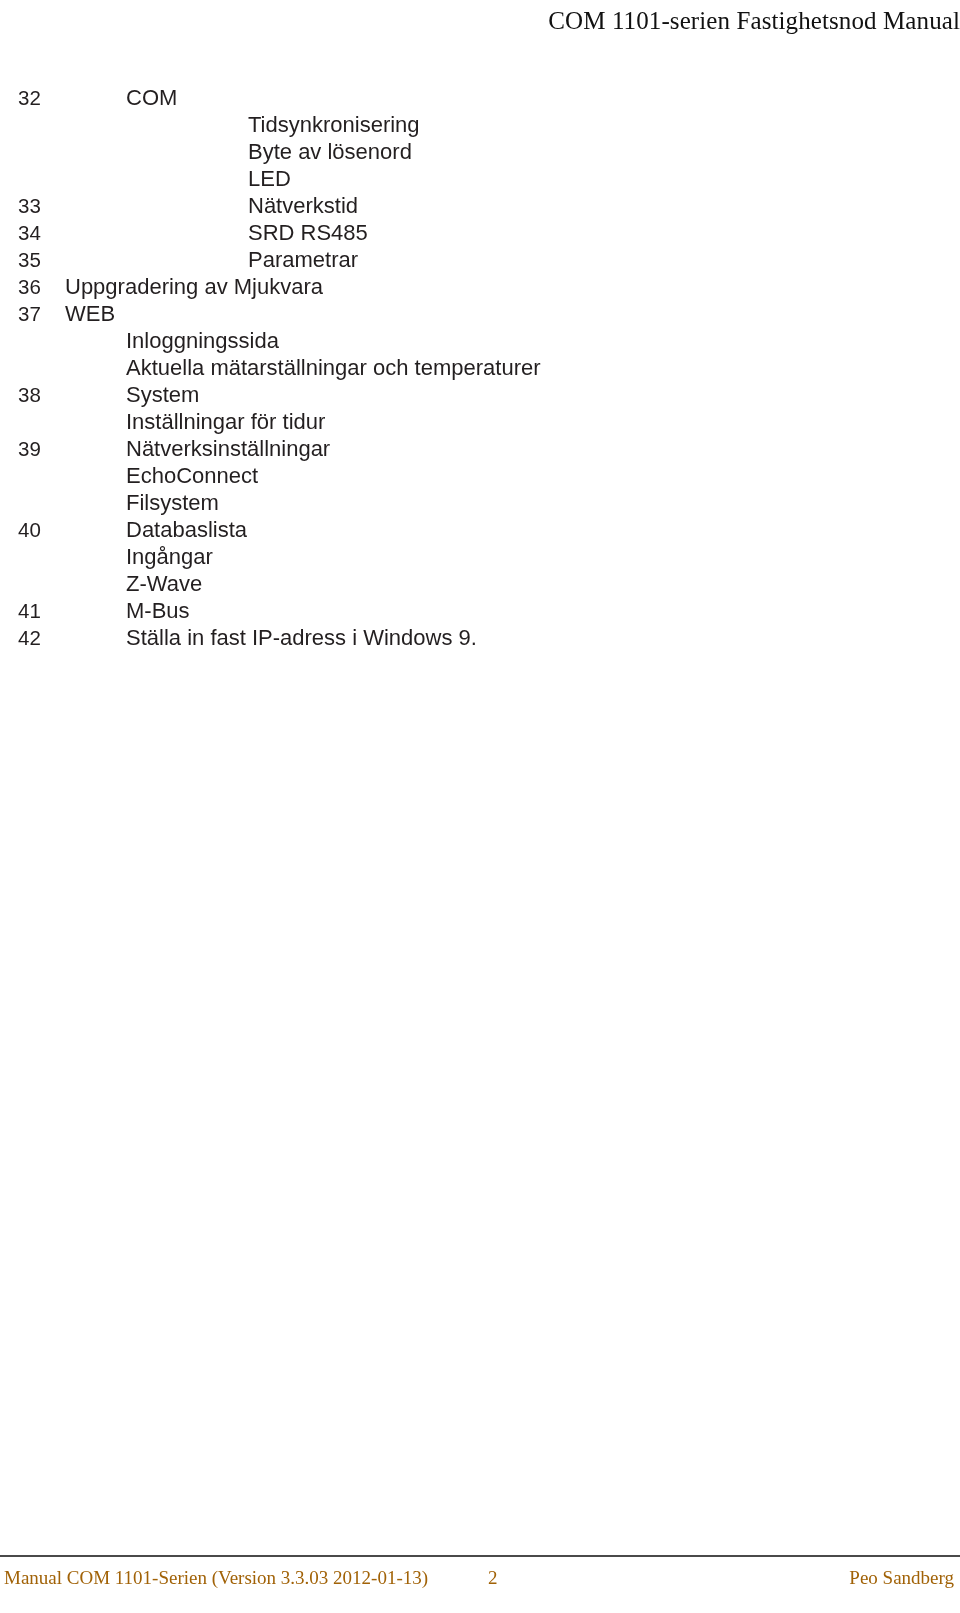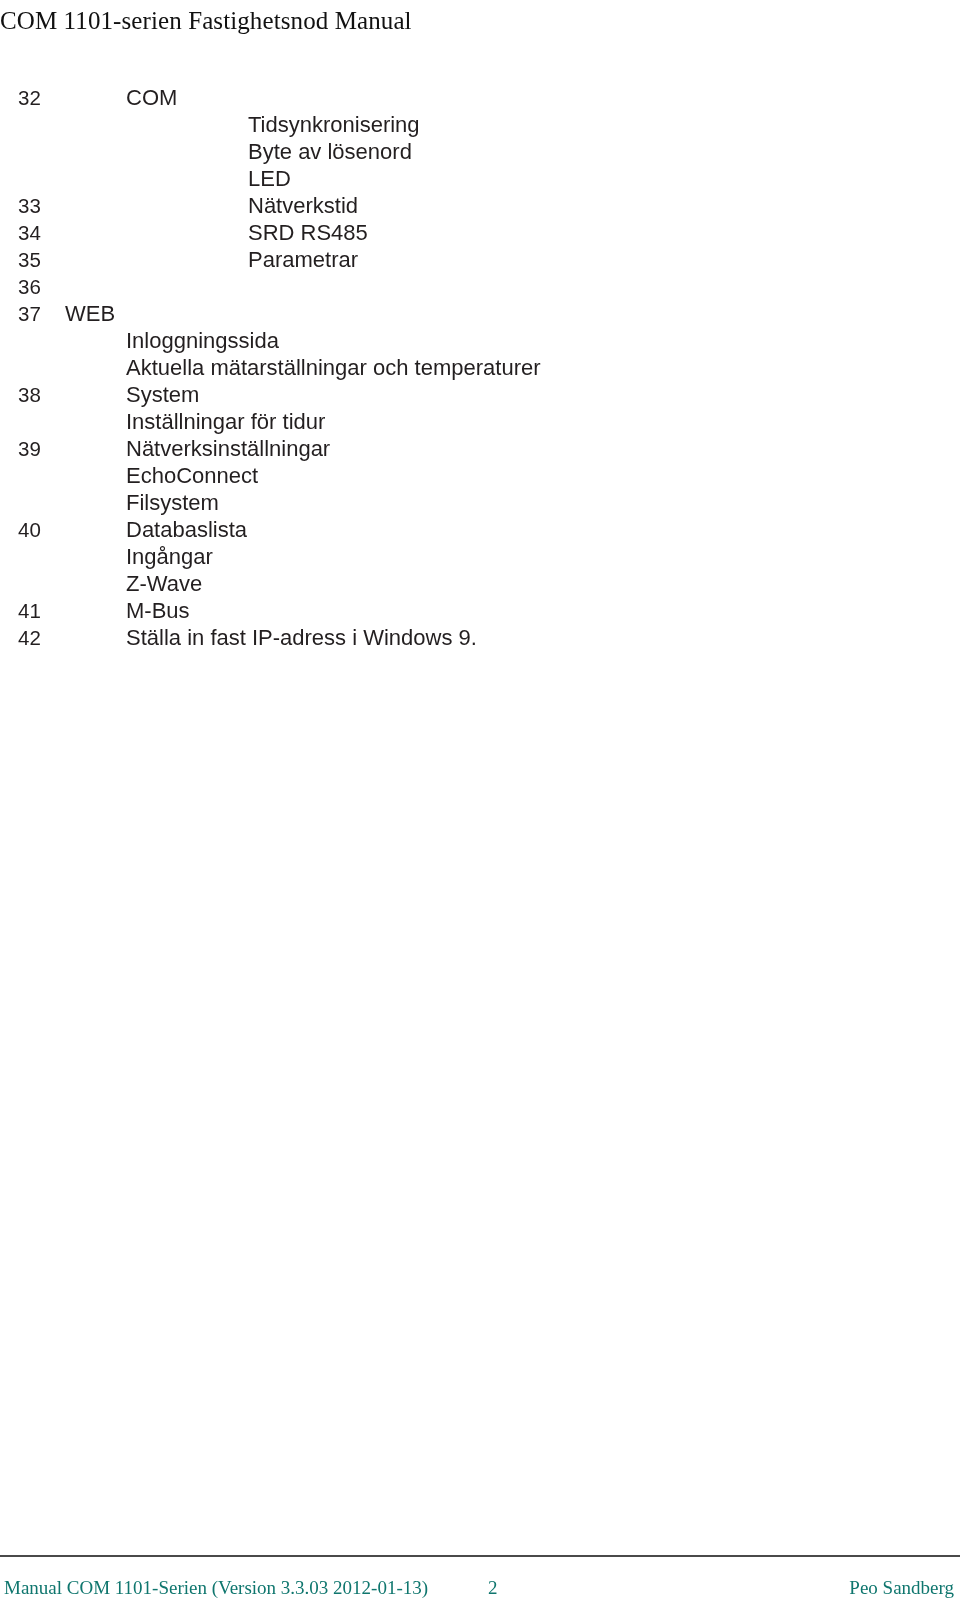--- a/index.html
+++ b/index.html
@@ -18,21 +18,21 @@
     -webkit-font-smoothing: antialiased;
   }
 
   
   .page-header {
     position: absolute;
     top: 0;
     left: 0;
     width: 960px;
     height: 60px;
-    text-align: left;
+    text-align: right;
   }
   .page-header .header-title {
     display: block;
     margin: 0;
     padding-top: 6px;
     font-family: "Liberation Serif", serif;
     font-size: 25px;
     font-weight: 400;
     line-height: 30px;
     letter-spacing: 0.1px;
@@ -93,25 +93,25 @@
   }
   .footer-inner {
     position: absolute;
     top: 2px;
     left: 0;
     width: 960px;
     height: 56px;
   }
   .footer-text {
     position: absolute;
-    top: 18px;
+    top: 8px;
     font-family: "Liberation Serif", serif;
     font-size: 19px;
     line-height: 26px;
-    color: #0f766e;
+    color: #a16207;
     white-space: nowrap;
   }
   .footer-left  { left: 4px; }
   .footer-page  { left: 488px; }
   .footer-right { right: 6px; }
 </style>
 </head>
 <body>
 
 <div class="page-header">
@@ -142,20 +142,21 @@
     <div class="toc-row lvl-3">
       <span class="toc-page">34</span>
       <span class="toc-label">SRD RS485</span>
     </div>
     <div class="toc-row lvl-3">
       <span class="toc-page">35</span>
       <span class="toc-label">Parametrar</span>
     </div>
     <div class="toc-row lvl-1">
       <span class="toc-page">36</span>
+      <span class="toc-label">Uppgradering av Mjukvara</span>
     </div>
     <div class="toc-row lvl-1">
       <span class="toc-page">37</span>
       <span class="toc-label">WEB</span>
     </div>
     <div class="toc-row lvl-2">
       <span class="toc-page"></span>
       <span class="toc-label">Inloggningssida</span>
     </div>
     <div class="toc-row lvl-2">

